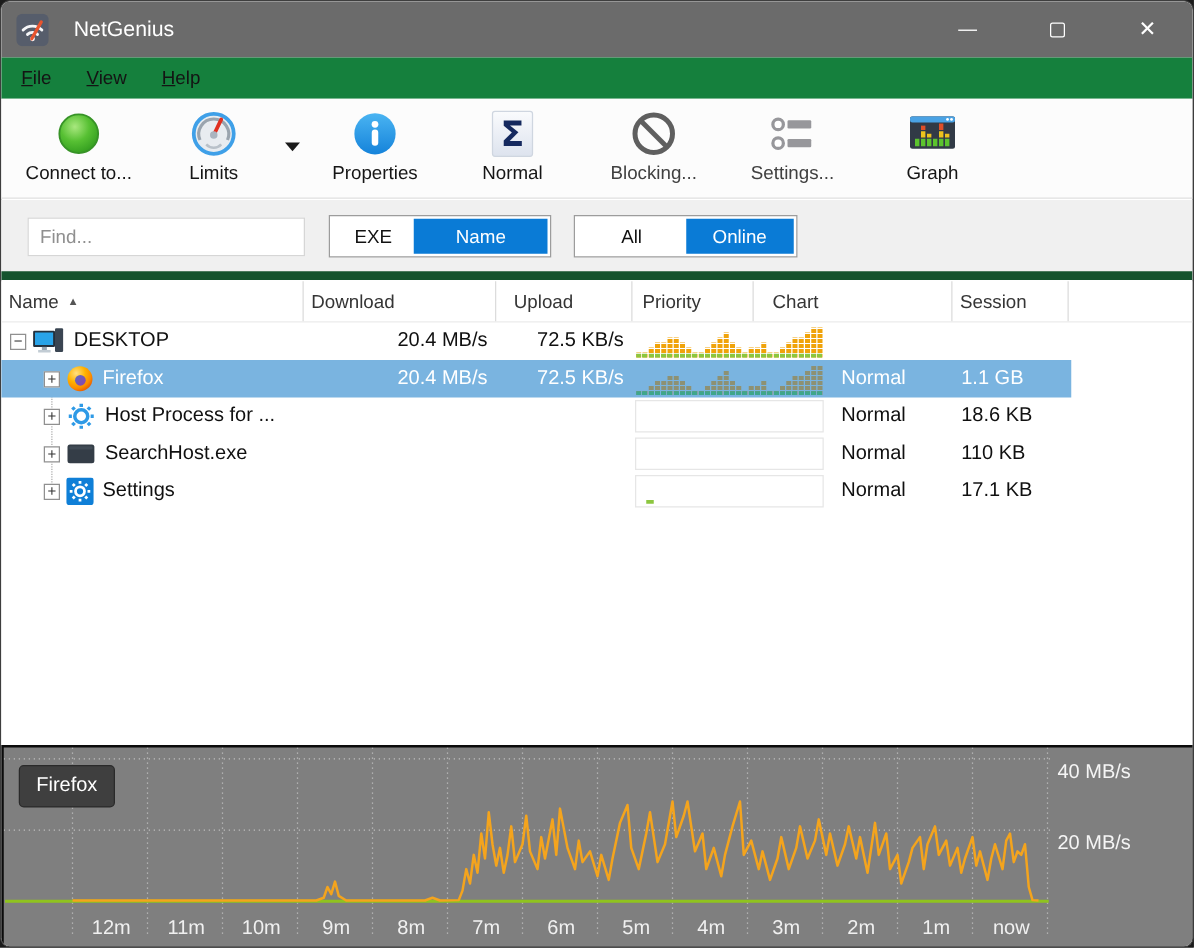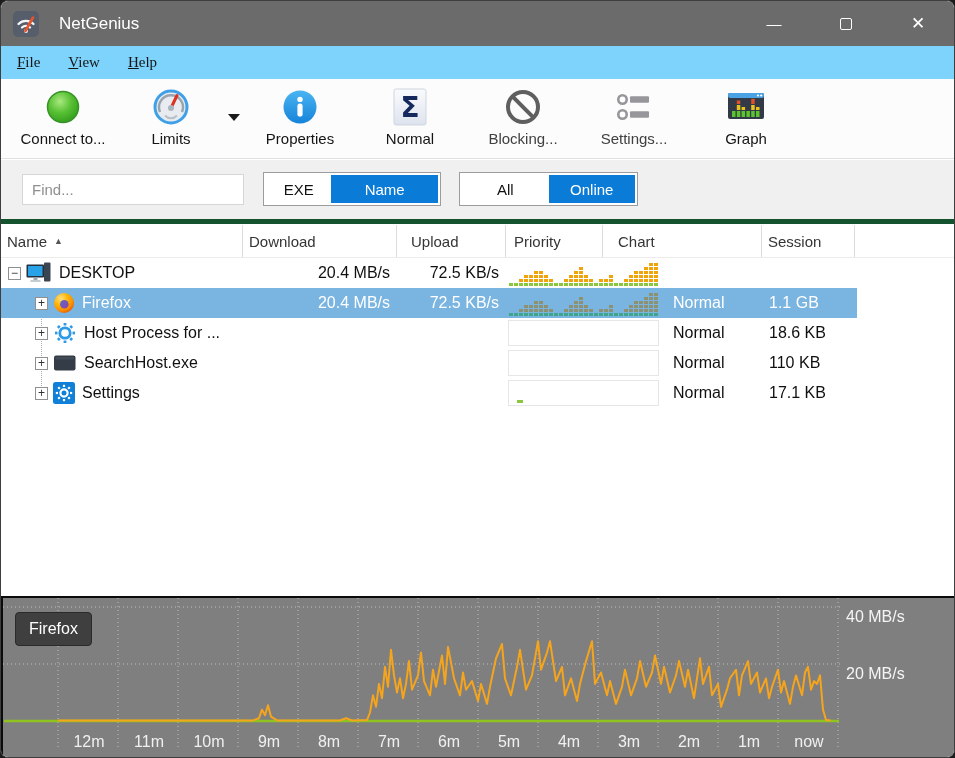--- a/index.html
+++ b/index.html
@@ -11,40 +11,40 @@
   .titlebar { position:absolute; top:0; left:0; right:0; height:45px; background:#6b6b6b;
               display:flex; align-items:center; padding-left:12px; }
   .appicon { width:26px; height:26px; }
   .title { color:#fff; font-size:17px; margin-left:20px; }
   .winctl { margin-left:auto; display:flex; height:45px; }
   .wc { width:72px; height:45px; display:flex; align-items:center; justify-content:center;
         color:#fff; font-size:15px; }
   .maxbox { width:12px; height:12px; border:1.5px solid #fff; border-radius:2px; }
 
   
-  .menubar { position:absolute; top:45px; left:0; right:0; height:33px; background:#7dd3fc;
+  .menubar { position:absolute; top:45px; left:0; right:0; height:33px; background:#15803d;
              display:flex; align-items:center; padding-left:14px; gap:24px;
-             font-size:15px; color:#141414;font-family:Liberation Serif, serif; }
+             font-size:15px; color:#141414; }
   .mn { text-decoration:underline; }
   .menu-item { padding:2px 2px; }
 
   
   .toolbar { position:absolute; top:78px; left:0; right:0; height:80px; background:#fcfcfc;
              border-bottom:1px solid #e0e0e0; display:flex; align-items:flex-start; }
   .tbtn { display:flex; flex-direction:column; align-items:center; justify-content:flex-start;
           padding-top:8px; height:78px; font-size:15px; color:#151515; }
   .tbtn .ticon { height:40px; display:flex; align-items:center; justify-content:center; }
   .tbtn .tlabel { margin-top:3px; white-space:nowrap; }
   .tbtn.disabled .tlabel { color:#404040; }
   .tarrow { margin-top:35px; width:0; height:0; border-left:6px solid transparent;
             border-right:6px solid transparent; border-top:7px solid #1a1a1a; }
 
   
   .filterbar { position:absolute; top:159px; left:0; right:0; height:64px; background:#f0f0f0;
-               border-bottom:5px solid #14532d; }
+               border-bottom:7px solid #14532d; }
   .find { position:absolute; left:21px; top:14px; width:222px; height:31px; background:#fff;
           border:1px solid #d6d6d6; font-size:15px; padding:0 9px; color:#333; outline:none;
           font-family:"Liberation Sans", sans-serif; }
   .find::placeholder { color:#8f8f8f; }
   .toggle { position:absolute; top:12px; height:34px; border:1px solid #9c9c9c; background:#fff;
             display:flex; padding:2px; }
   .toggle.g0 { left:262px; width:178px; }
   .toggle.g1 { left:458px; width:179px; }
   .topt { display:flex; align-items:center; justify-content:center; font-size:15px; color:#111; height:100%; }
   .topt.sel { background:#0a7bd6; color:#fff; }

